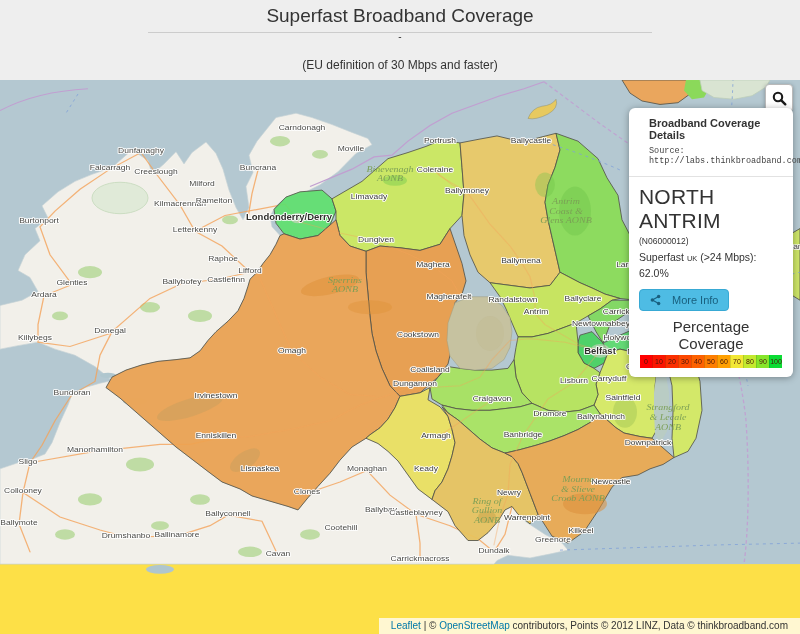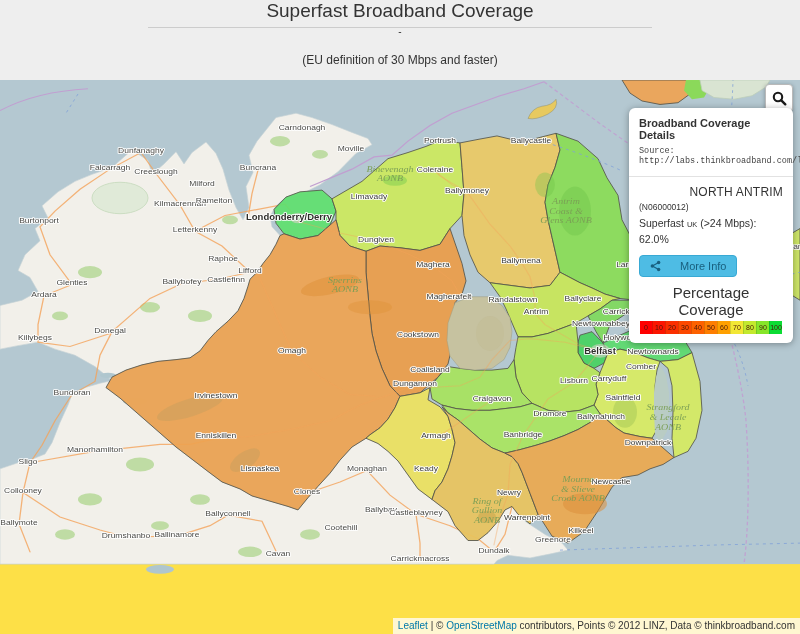--- a/index.html
+++ b/index.html
@@ -1,55 +1,55 @@
 <!DOCTYPE html>
 <html><head>
 <meta charset="utf-8">
 <style>
   html,body{margin:0;padding:0;background:#eee;font-family:"Liberation Sans",sans-serif;}
   .page{width:800px;height:634px;overflow:hidden;background:#eee;position:relative;}
   
   .hdr{height:80px;text-align:center;}
-  .hdr h1{margin:0;font-size:19px;font-weight:400;color:#333;}
+  .hdr h1{margin:0;padding-top:5px;font-size:19px;font-weight:400;color:#333;}
   .hdr hr{border:none;border-top:1px solid #ccc;width:63%;margin:5px auto 0;}
   .hdr .dash{font-size:10px;color:#333;line-height:8px;}
   .hdr p{margin:16px 0 0;font-size:12px;color:#333;line-height:16px;}
   
   .map{position:relative;width:800px;height:554px;background:#fde047;overflow:hidden;}
   .map svg.base{position:absolute;left:0;top:0;}
   text.lbl{font-size:8.5px;fill:#4a4a46;paint-order:stroke;stroke:#ffffff;stroke-width:2px;stroke-linejoin:round;text-anchor:middle;font-family:"Liberation Sans",sans-serif;}
   text.lbl.ni{fill:#393934;}
   text.lbl.city{font-size:9.5px;font-weight:bold;fill:#2e2e2a;}
   text.aonb{font-size:10px;font-style:italic;fill:#7a9e55;opacity:.95;text-anchor:middle;font-family:"Liberation Serif",serif;}
   .district{stroke:#53544a;stroke-width:.9;stroke-linejoin:round;fill-opacity:.92;}
   .road{fill:none;stroke:#F4A25A;stroke-width:1.3;stroke-linecap:round;opacity:.8;}
   .road.ni{opacity:.38;stroke-width:1.2;}
   .purple{fill:none;stroke:#C19FD1;stroke-width:1.3;}
   .purple.dash{stroke-dasharray:4 3;opacity:.9;}
   .ferry{fill:none;stroke:#7FA0D8;stroke-width:1;stroke-dasharray:3 4;opacity:.85;}
   
   .searchbtn{position:absolute;top:4px;right:7px;width:26px;height:26px;background:#fff;border:1px solid #b9b9b9;border-radius:4px;box-shadow:0 1px 4px rgba(0,0,0,.3);display:flex;align-items:center;justify-content:center;cursor:pointer;}
   
   .panel{position:absolute;top:28px;right:7px;width:164px;background:#fff;border-radius:6px;box-shadow:0 1px 7px rgba(0,0,0,.35);color:#333;}
-  .panel-head{padding:9px 10px 4px;}
+  .panel-head{padding:9px 20px 4px;}
   .panel-title{font-size:11px;font-weight:bold;}
   .panel-src{font-size:8.5px;color:#444;margin-top:5px;font-family:Liberation Mono, monospace;}
   .divider{border-top:1px solid #e2e2e2;margin:6px 0 8px;}
   .panel-body{padding:0 10px 6px;}
-  .rname{font-size:12px;color:#333;margin:4px 0 3px;letter-spacing:.2px;text-align:right;}
+  .rname{font-size:21px;color:#333;margin:4px 0 3px;letter-spacing:.2px;}
   .rcode{font-size:8.5px;margin-bottom:4px;}
   .stat{font-size:10.5px;line-height:1.5;}
   .stat .tag{font-size:7.5px;}
-  .moreinfo{display:inline-flex;align-items:center;gap:19px;margin:7px 0 4px;background:#4EBCE4;border:1px solid #38A9D4;border-radius:4px;padding:4px 10px;font-size:11px;color:#19607f;cursor:pointer;font-family:"Liberation Sans",sans-serif;}
+  .moreinfo{display:inline-flex;align-items:center;gap:11px;margin:7px 0 4px;background:#4EBCE4;border:1px solid #38A9D4;border-radius:4px;padding:4px 10px;font-size:11px;color:#19607f;cursor:pointer;font-family:"Liberation Sans",sans-serif;}
   .leg-title{text-align:center;font-size:15px;margin:3px 0 3px;}
   .leg-row{display:flex;padding:0 1px 3px;}
   .leg-cell{flex:1;height:13px;display:flex;align-items:center;justify-content:center;font-size:7px;color:#4a1808;border-left:1px solid rgba(0,0,0,.12);}
   .leg-cell:first-child{border-left:none;}
   
-  .attr{position:absolute;right:0;bottom:0;background:rgba(255,255,255,.75);font-size:10px;color:#333;padding:2px 5px 3px;white-space:nowrap;}
+  .attr{position:absolute;right:0;bottom:0;background:rgba(255,255,255,.75);font-size:10px;color:#333;padding:2px 12px 3px;white-space:nowrap;}
   .attr a{color:#0078A8;text-decoration:none;}
 </style>
 </head>
 <body>
 
 <div class="page">
 
   <div class="hdr">
     <h1>Superfast Broadband Coverage</h1>
     <hr>

